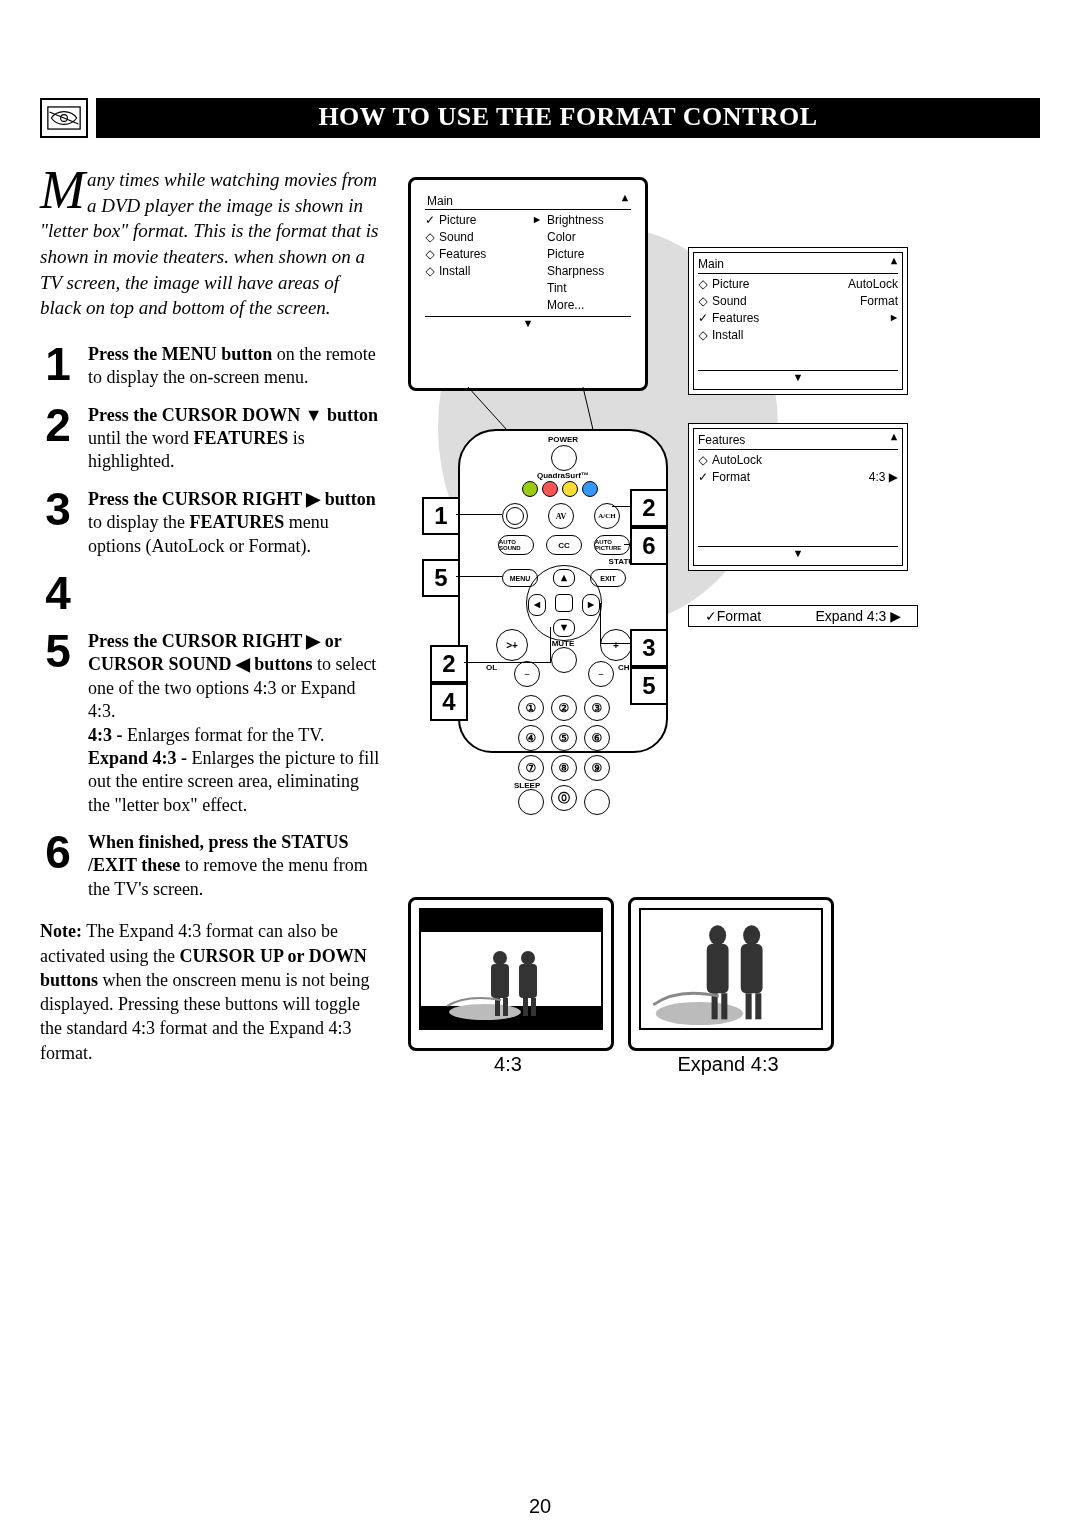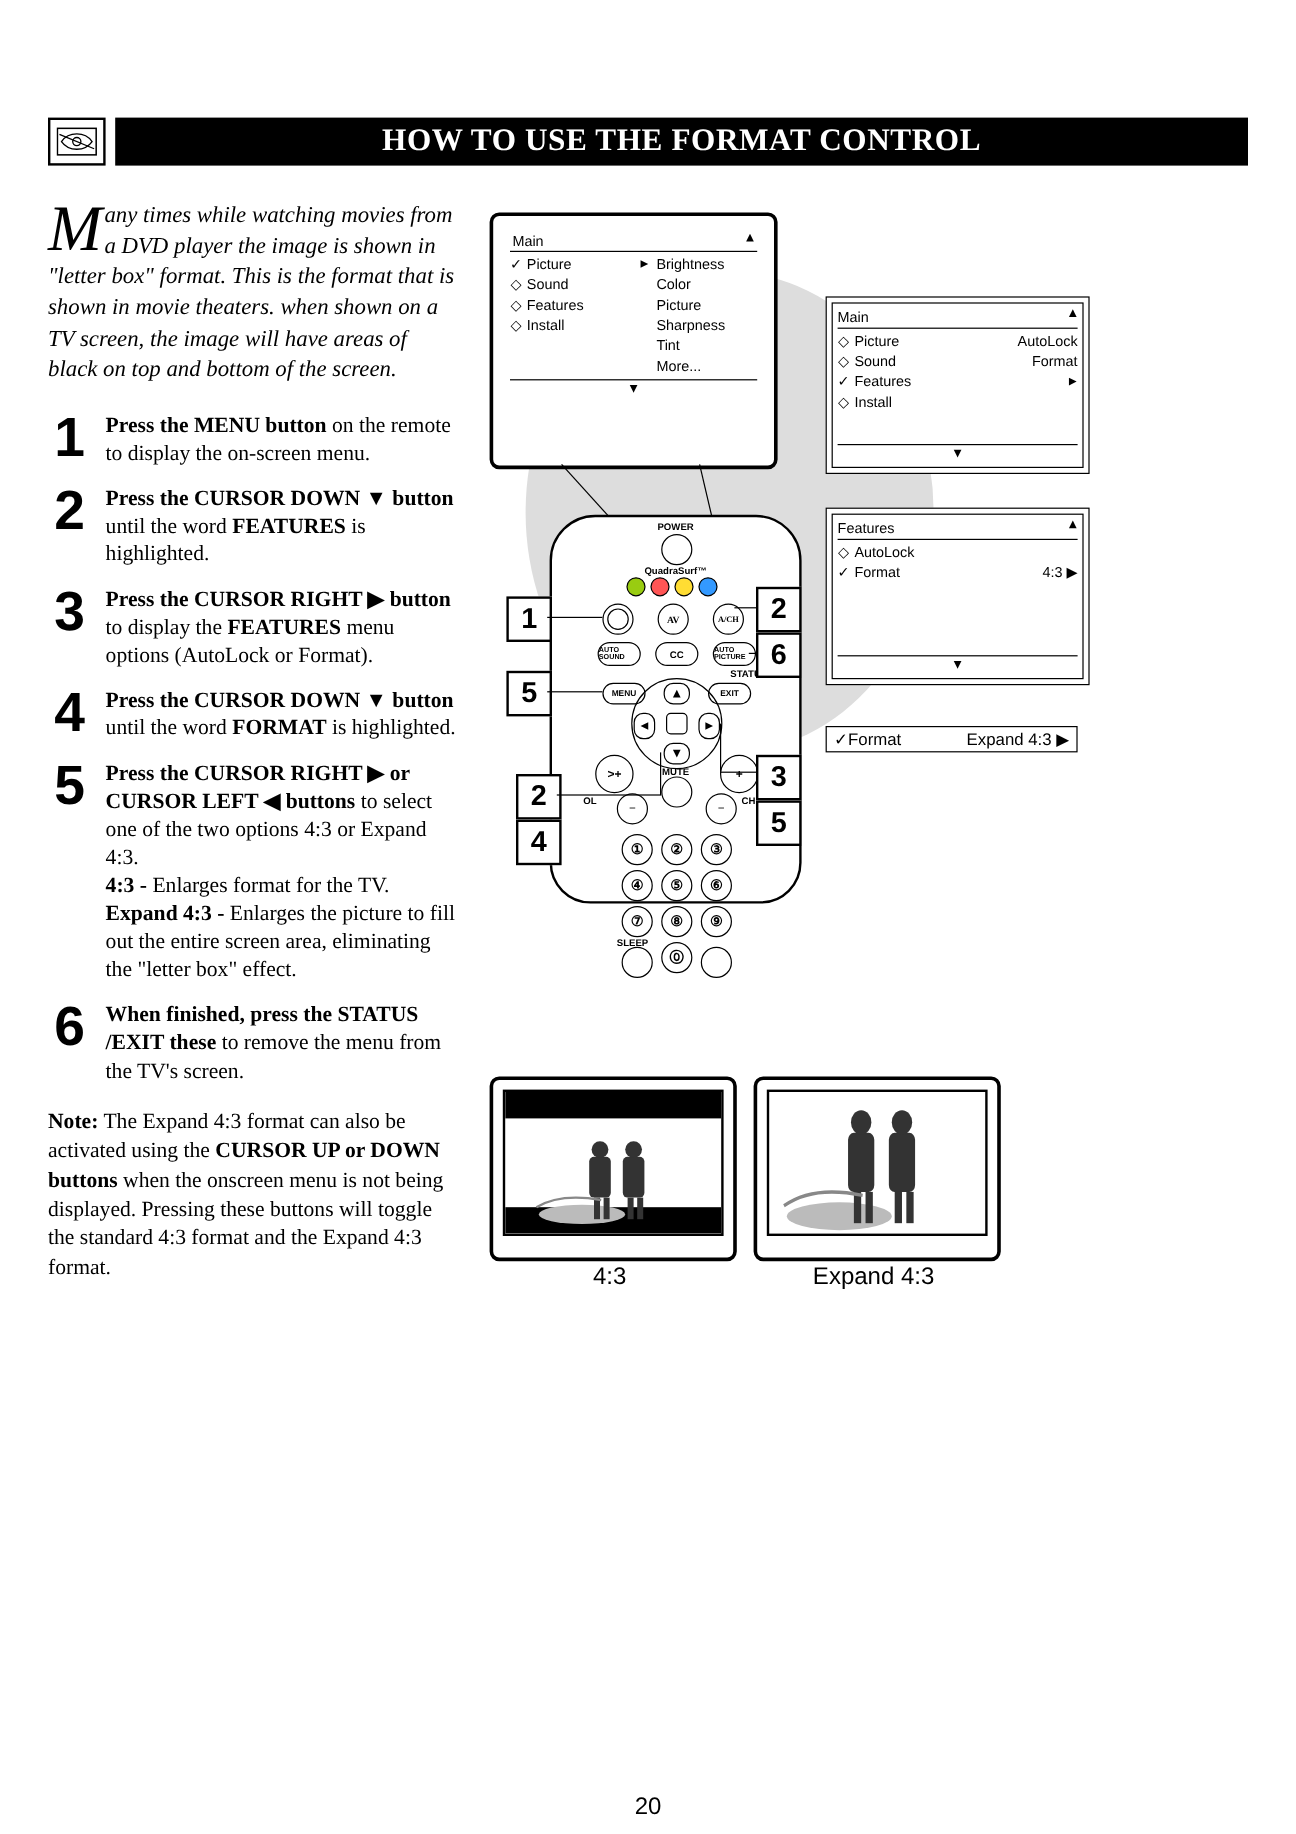--- a/index.html
+++ b/index.html
@@ -136,21 +136,21 @@
     padding:4px;
   }
   .panel .pane-box {
     border:1px solid #000; height:128px; position:relative; padding:4px;
   }
   .panel .pane-title-row { display:flex; justify-content:space-between; border-bottom:1px solid #000; padding-bottom:2px; }
   .panel .pane-rows { padding-top:3px; display:flex; flex-direction:column; gap:3px; }
   .panel .pane-bottom { position:absolute; left:4px; right:4px; bottom:4px;
     border-top:1px solid #000; height:14px; display:flex; justify-content:center; align-items:center; }
   .labeled-bar {
-    position:absolute; border:1px solid #000; padding:2px 6px;
+    position:absolute; border:1px solid #000; padding:2px 16px;
     font-family: Arial,Helvetica,sans-serif; font-size:14px;
     display:flex; justify-content:space-between; align-items:center; background:#fff;
   }
   
   .remote {
     position:absolute; left:50px; top:262px;
     width:210px; height:324px;
   }
   .remote-body {
     position:absolute; inset:0;
@@ -243,29 +243,26 @@
 
       <div class="step">
         <div class="num">3</div>
         <div class="body">
           <b>Press the CURSOR RIGHT ▶ button</b><span> to display the </span><b>FEATURES</b><span> menu options (AutoLock or Format).</span>
         </div>
       </div>
 
       <div class="step">
         <div class="num">4</div>
-        <div class="body">
-          <b>Press the CURSOR DOWN ▼ button</b><span> until the word </span><b>FORMAT</b><span> is highlighted.</span>
-        </div>
       </div>
 
       <div class="step">
         <div class="num">5</div>
         <div class="body">
-          <b>Press the CURSOR RIGHT ▶ or CURSOR LEFT ◀ buttons</b><span> to select one of the two options 4:3 or Expand 4:3.</span><br>
+          <b>Press the CURSOR RIGHT ▶ or CURSOR SOUND ◀ buttons</b><span> to select one of the two options 4:3 or Expand 4:3.</span><br>
           <b>4:3 - </b><span>Enlarges format for the TV.</span><br>
           <b>Expand 4:3 - </b><span>Enlarges the picture to fill out the entire screen area, eliminating the "letter box" effect.</span>
         </div>
       </div>
 
       <div class="step">
         <div class="num">6</div>
         <div class="body">
           <b>When finished, press the STATUS /EXIT these</b><span> to remove the menu from the TV's screen.</span>
         </div>

